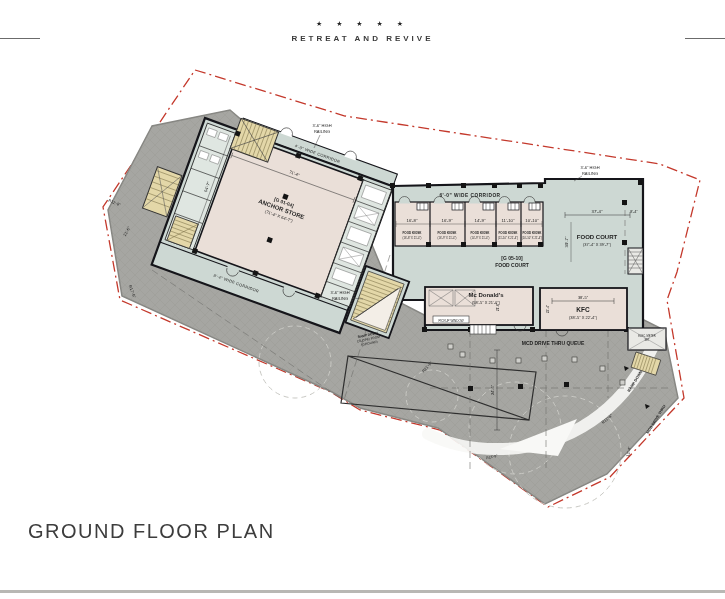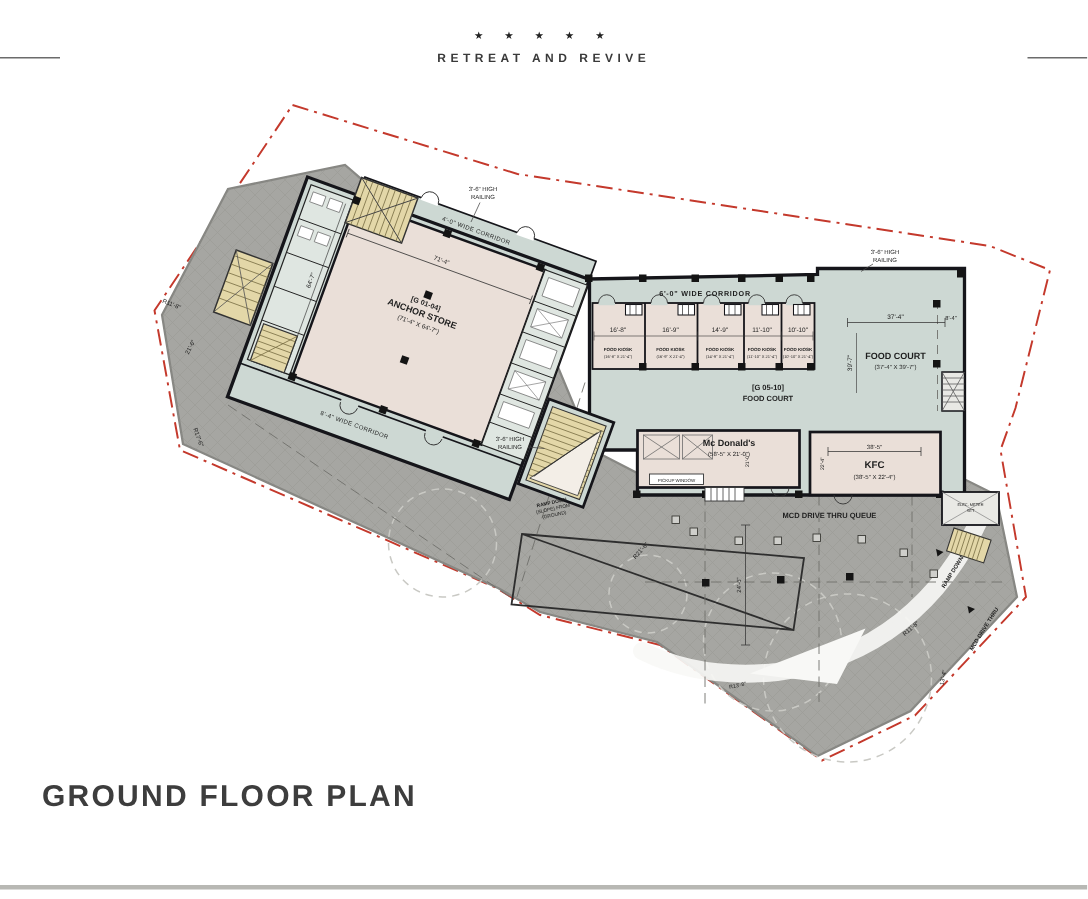--- a/index.html
+++ b/index.html
@@ -6,21 +6,21 @@
   .stage{position:relative;width:725px;height:599px;background:#fff;overflow:hidden;
          font-family:"Liberation Sans",sans-serif;}
   .hdr{position:absolute;top:6px;left:0;width:100%;display:flex;align-items:center;
        justify-content:space-between;gap:10px;margin-top:28px;}
   .hdr .rule{width:40px;border-top:1px solid #6b6b6b;height:0;}
   .hdr .brand{font-size:8px;letter-spacing:3px;color:#3a3a3a;font-weight:bold;}
   .stars{position:absolute;top:20px;left:0;width:100%;text-align:center;
          font-size:7px;letter-spacing:6px;color:#222;}
   .planwrap{position:absolute;left:0;top:0;width:725px;height:599px;}
   .title{position:absolute;left:28px;top:520px;font-size:20px;letter-spacing:1.5px;
-         color:#3d3d3d;font-weight:700;}
+         color:#3d3d3d;font-weight:400;}
   .botline{position:absolute;left:0;top:590px;width:725px;height:3px;background:#b8b8b4;}
   svg text{font-family:"Liberation Sans",sans-serif;fill:#1e1e1e;}
 </style>
 </head>
 <body>
 
 <div class="stage">
 
   <div class="hdr">
     <span class="rule"></span>

